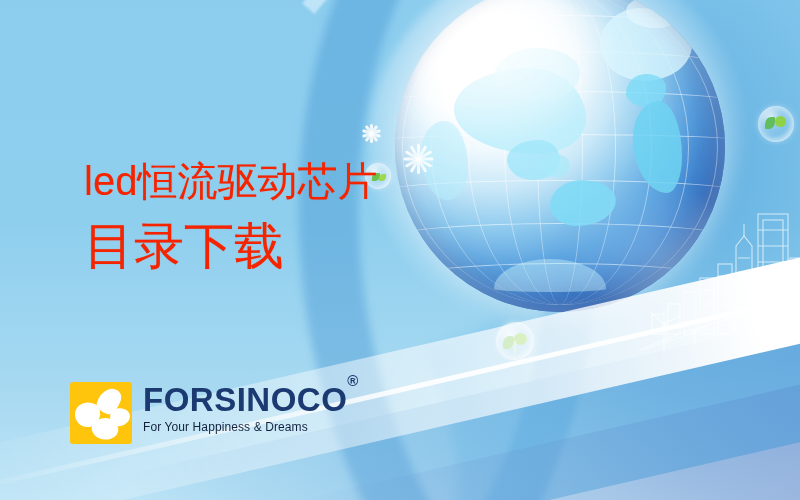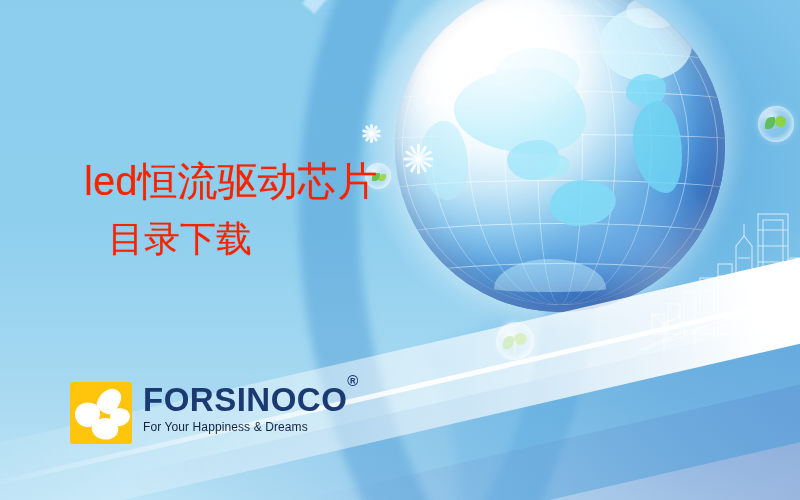--- a/index.html
+++ b/index.html
@@ -156,21 +156,21 @@
     position:absolute;left:84px;top:160px;
     color:#f42400;
     line-height:1.06;
     text-shadow:0 0 1px rgba(255,60,0,.35);
   }
   .hl-1{font-size:40px;letter-spacing:0px;white-space:nowrap;}
   .hl-1 .lat{font-family:"Liberation Sans", sans-serif;font-weight:400;}
   .hl-1 .cjk{font-family:"DejaVu Serif","Liberation Serif",serif;font-weight:400;}
   .hl-2{
     font-family:"DejaVu Serif","Liberation Serif",serif;
-    font-size:36px;margin-top:18px;margin-left:24px;white-space:nowrap;
+    font-size:50px;margin-top:18px;margin-left:0;white-space:nowrap;
   }
 
   
   .logo{position:absolute;left:70px;top:382px;display:flex;align-items:flex-start;}
   .logo-mark{
     width:62px;height:62px;background:#ffc40c;border-radius:3px;
     position:relative;flex:0 0 auto;
   }
   .petal{position:absolute;background:#ffffff;}
   .logo-text{margin-left:11px;padding-top:1px;}

